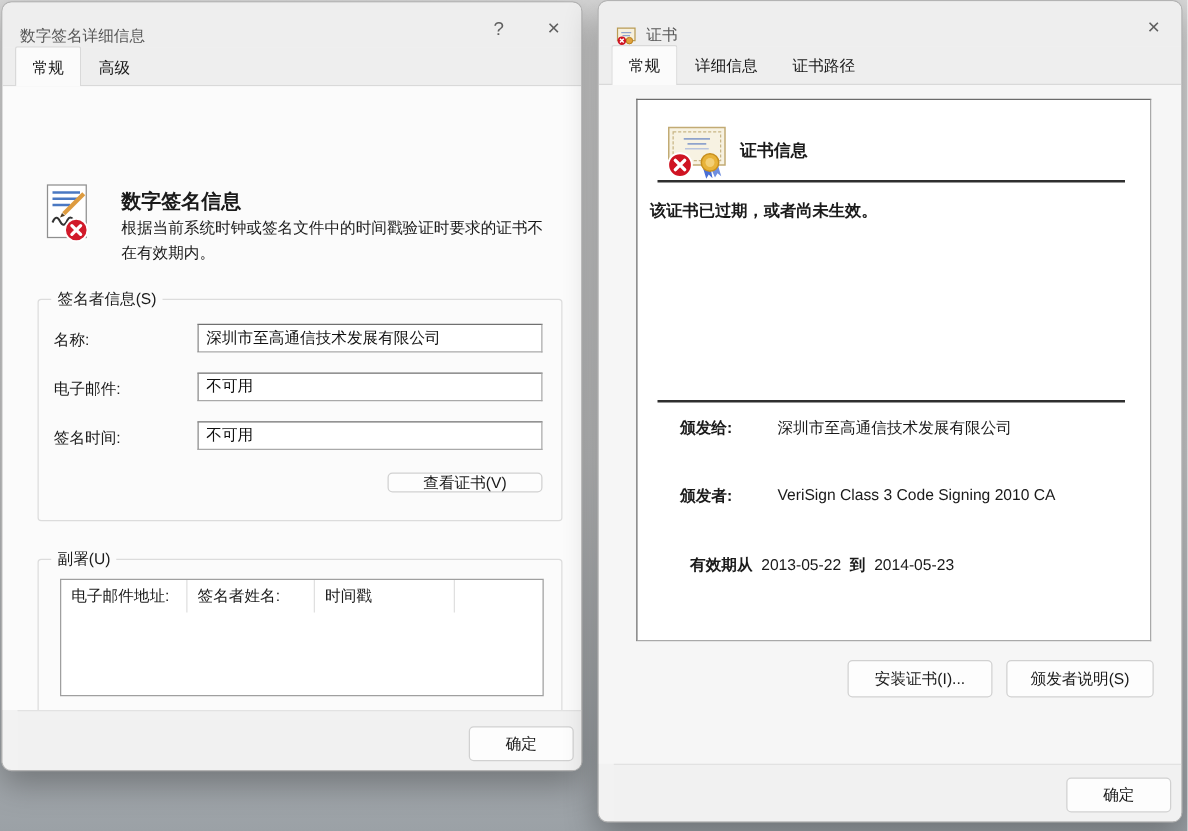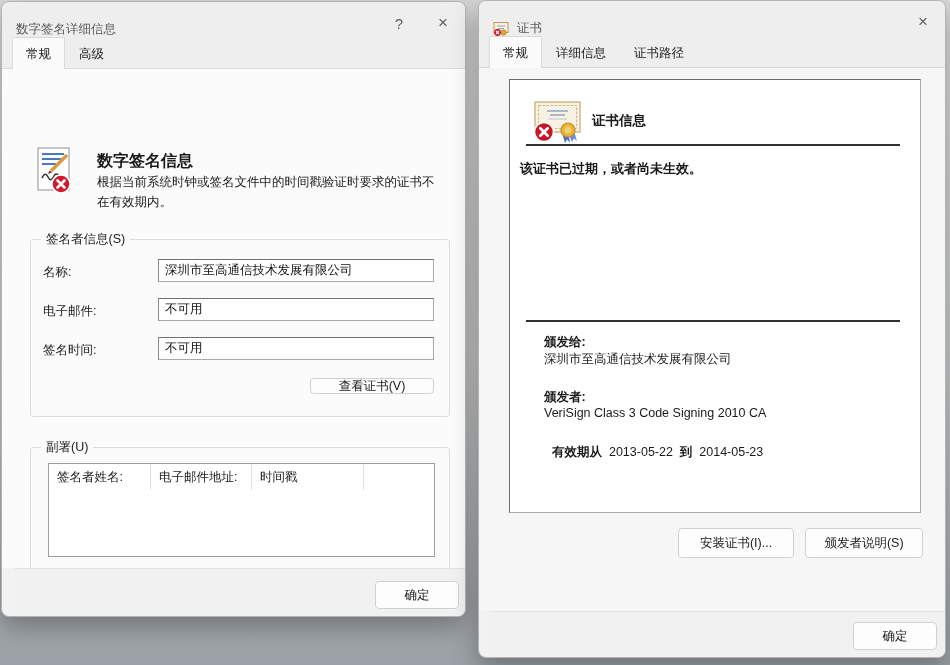--- a/index.html
+++ b/index.html
@@ -66,21 +66,21 @@
   .cs-c1 { width:102px; } .cs-c2 { width:101px; } .cs-c3 { width:112px; }
 
   
   .panel { position:absolute; left:30px; top:11px; width:412px; height:434px; background:#fff;
            border:1px solid #a9a9a9; border-top-color:#6b6b6b; border-left-color:#6b6b6b; }
   .cert-big { position:absolute; left:22px; top:20px; }
   .cert-title { position:absolute; left:82px; top:32px; font-weight:bold; font-size:13.5px; }
   .rule { position:absolute; left:16px; width:374px; height:2px; background:#2f2f2f; }
   .rule1 { top:64px; } .rule2 { top:240px; }
   .status-line { position:absolute; left:10px; top:80px; font-weight:bold; font-size:13px; }
-  .kv { position:absolute; left:34px; display:flex;flex-direction:column; }
+  .kv { position:absolute; left:34px; display:flex; }
   .kv .k { font-weight:bold; width:78px; }
   .kv-issuedto { top:254px; } .kv-issuedby { top:309px; }
   .validity { position:absolute; left:42px; top:364px; }
   .validity b { font-weight:bold; }
   .validity span { font-weight:normal;margin-top:12px; }
 </style>
 </head>
 <body>
 
 <div class="dlg dlg-left">
@@ -119,22 +119,22 @@
       <input class="tbx" style="top: 58px;" readonly="" value="不可用">
       <span class="fld-label" style="top:102px;">签名时间:</span>
       <input class="tbx" style="top: 97px;" readonly="" value="不可用">
       <div class="btn" style="left:279px; top:138px; width:124px; height:16px;">查看证书(V)</div>
     </div>
 
     <div class="groupbox gb2">
       <span class="gb-label">副署(U)</span>
       <div class="cs-table">
         <div class="cs-head">
+          <div class="cs-col cs-c2">电子邮件地址:</div>
           <div class="cs-col cs-c1">签名者姓名:</div>
-          <div class="cs-col cs-c2">电子邮件地址:</div>
           <div class="cs-col cs-c3">时间戳</div>
         </div>
       </div>
       <div class="btn disabled" style="left:279px; top:125px; width:124px; height:29px;">详细信息(D)</div>
     </div>
   </div>
 
   <div class="footer">
     <div class="btn" style="right:6px; top:12px; width:84px; height:28px;">确定</div>
   </div>

